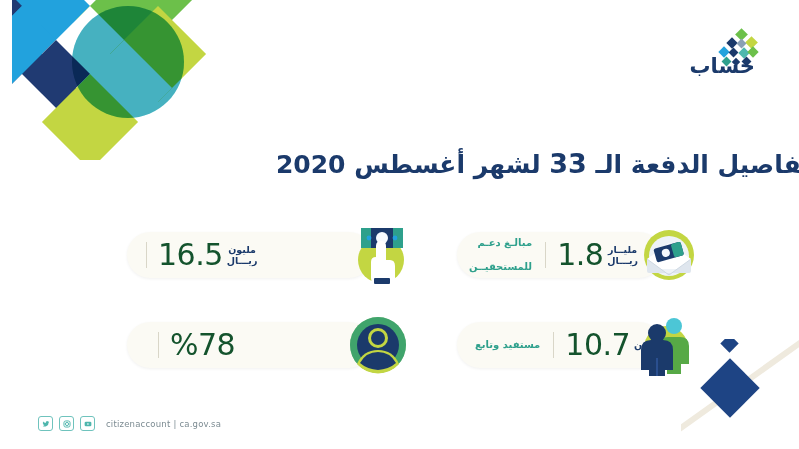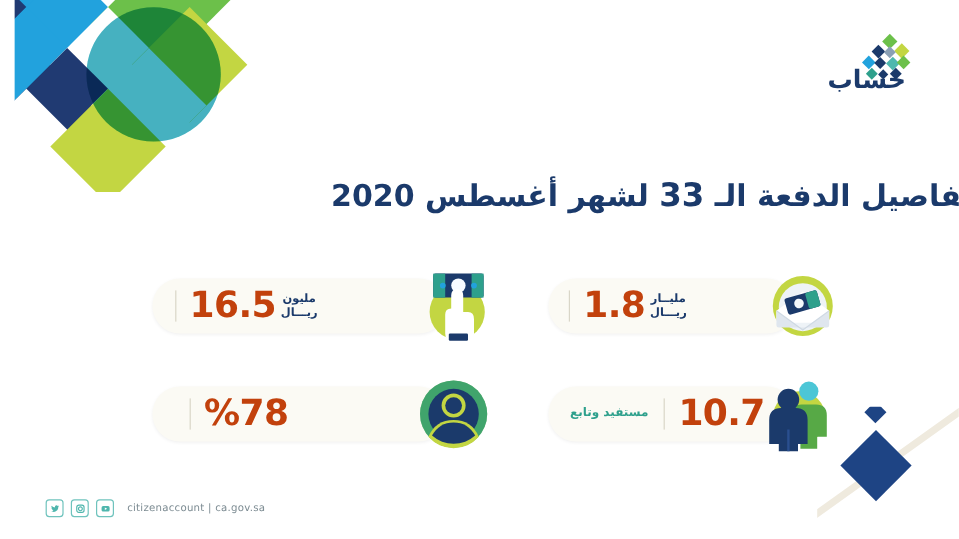--- a/index.html
+++ b/index.html
@@ -46,21 +46,21 @@
   }
   .card-inner{
     position:relative;height:46px;display:flex;flex-direction:row;
     align-items:center;direction:rtl;
   }
   .unit{
     color:#1b3a6b;font-size:9.5px;font-weight:bold;line-height:11px;
     text-align:center;direction:rtl;padding:0 6px 0 2px;white-space:nowrap;
   }
   .value{
-    color:#c2410c;font-size:30px;font-weight:bold;line-height:30px;
+    color:#14532d;font-size:30px;font-weight:normal;line-height:30px;
     letter-spacing:-0.5px;white-space:nowrap;padding:0 2px;text-align:center;
   }
   .divider{width:1px;height:26px;background:#d9d6c8;margin:0 9px;}
   .label{
     color:#2ea08c;font-size:10px;font-weight:bold;line-height:12px;
     direction:rtl;text-align:right;white-space:pre-line;padding:0 4px;
   }
   .icon-wrap{
     position:absolute;top:-7px;width:60px;height:60px;
   }
@@ -152,20 +152,24 @@
 
   <div class="card" style="left:445px;top:232px;">
     <div class="card-pill" style="left:0;width:205px;"></div>
     <div class="card-inner" style="margin-left:8px;">
       <div class="unit">
         <div>مليــار</div>
         <div>ريـــال</div>
       </div>
       <div class="value">1.8</div>
       <div class="divider"></div>
+      <div class="label">
+        <div>مبالـغ دعـم</div>
+        <div>للمستحقيــن</div>
+      </div>
     </div>
     <div class="icon-wrap" style="left:182px;">
       <svg width="60" height="60" viewBox="0 0 60 60" xmlns="http://www.w3.org/2000/svg">
         <circle cx="30" cy="30" r="25" fill="#c3d642"></circle>
         <circle cx="30" cy="31" r="20" fill="#eef3f7"></circle>
         <path d="M8 34 L30 18 L52 34 L52 44 L8 44 Z" fill="#ffffff"></path>
         <g transform="rotate(-16 30 28)">
           <rect x="16" y="20" width="28" height="14" rx="2" fill="#1b3a6b"></rect>
           <rect x="34" y="20" width="10" height="14" rx="2" fill="#2ea08c"></rect>
           <circle cx="27" cy="27" r="4" fill="#f4f8fb"></circle>

